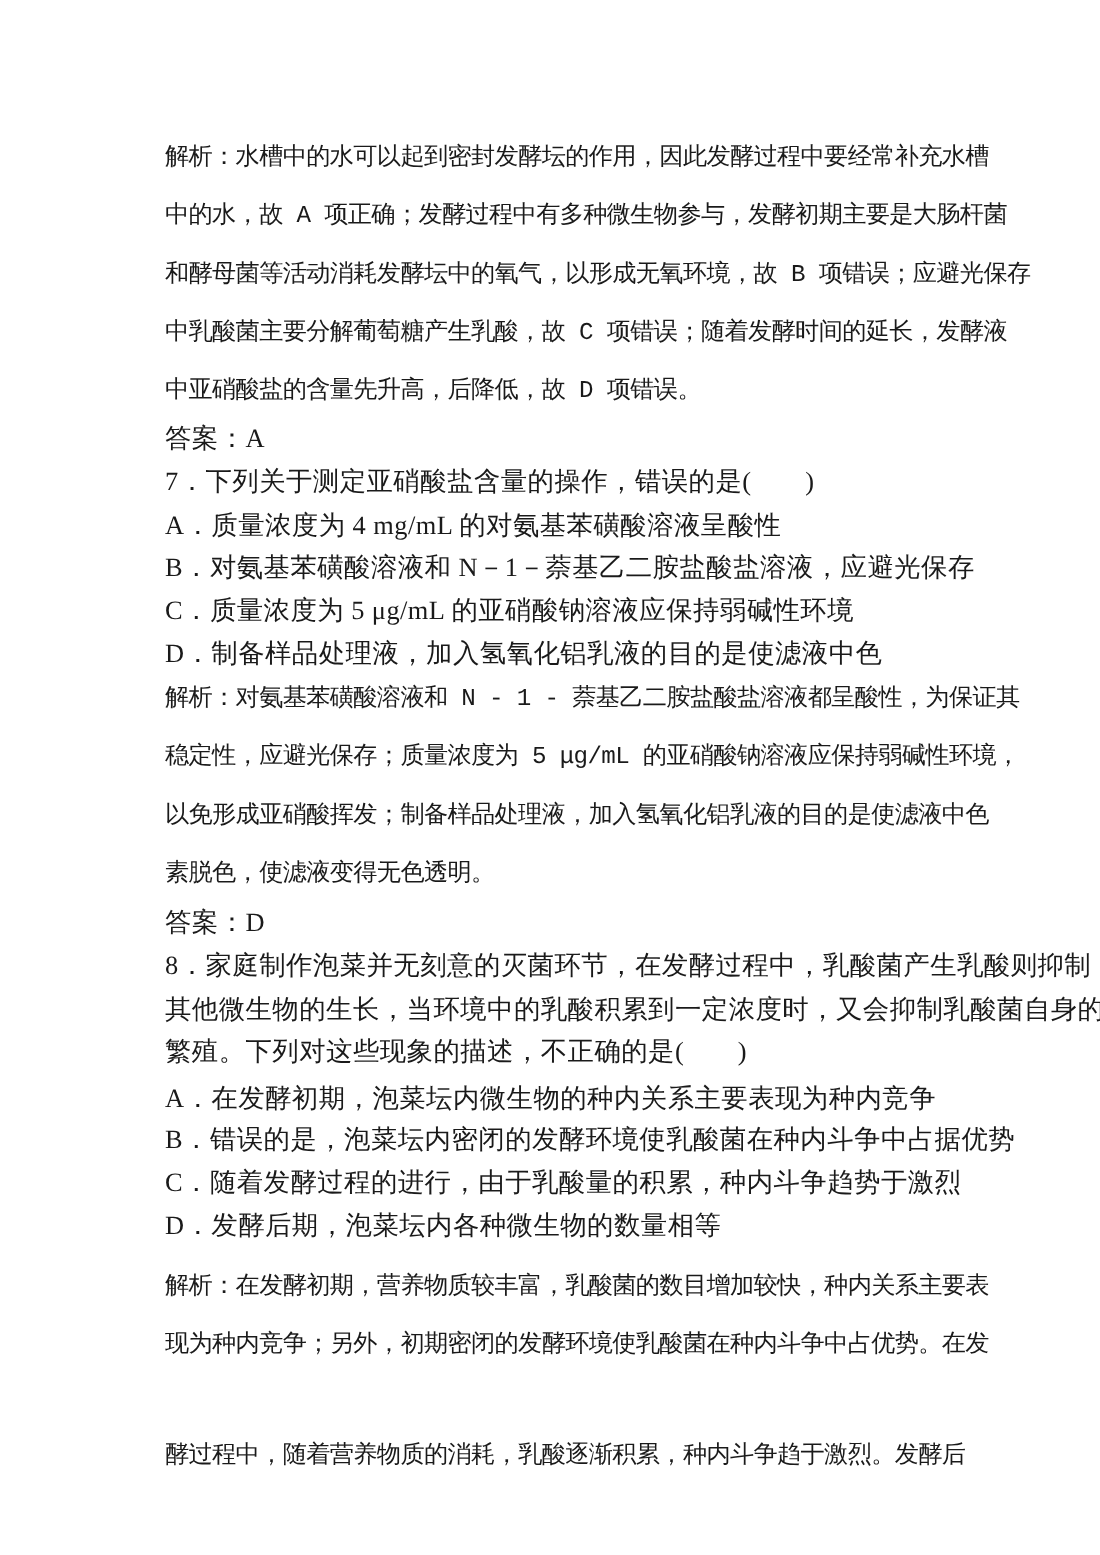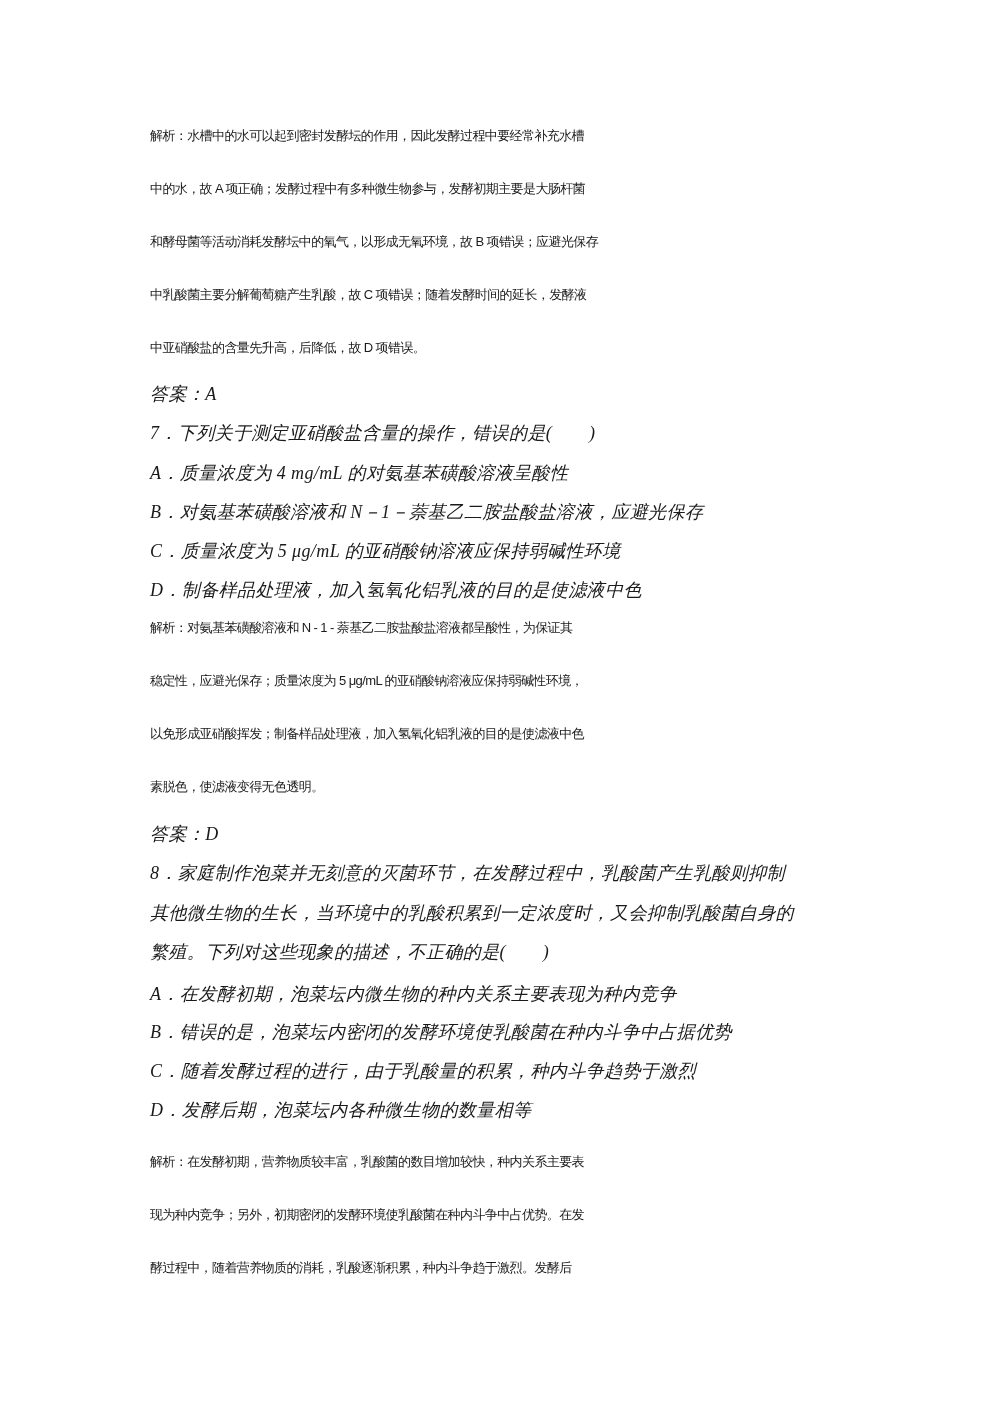--- a/index.html
+++ b/index.html
@@ -1,19 +1,19 @@
 <!DOCTYPE html>
 <html><head>
 <meta charset="utf-8">
 <style>
   html, body { margin: 0; padding: 0; background: #ffffff; }
   body { width: 1000px; height: 1414px; position: relative; overflow: hidden; color: #1a1a1a; }
   .line { position: absolute; left: 150px; white-space: nowrap; }
-  .sans { font-family: Liberation Sans, sans-serif; font-size: 13px; letter-spacing: -0.6px; }
-  .serif { font-family: "Liberation Serif", "DejaVu Serif", serif; font-size: 18px; letter-spacing: 0.4px; font-style: italic; }
+  .sans { font-family: Liberation Mono, monospace; font-size: 22px; letter-spacing: -0.6px; }
+  .serif { font-family: "Liberation Serif", "DejaVu Serif", serif; font-size: 24px; letter-spacing: 0.4px; }
 </style>
 </head>
 <body>
 
 <div>
   <div>
     <div class="line sans" style="top:127px">解析：水槽中的水可以起到密封发酵坛的作用，因此发酵过程中要经常补充水槽</div>
     <div class="line sans" style="top:180px">中的水，故 A 项正确；发酵过程中有多种微生物参与，发酵初期主要是大肠杆菌</div>
     <div class="line sans" style="top:233px">和酵母菌等活动消耗发酵坛中的氧气，以形成无氧环境，故 B 项错误；应避光保存</div>
     <div class="line sans" style="top:286px">中乳酸菌主要分解葡萄糖产生乳酸，故 C 项错误；随着发酵时间的延长，发酵液</div>
@@ -43,15 +43,15 @@
     <div class="line serif" style="top:940px">繁殖。下列对这些现象的描述，不正确的是(　　)</div>
     <div class="line serif" style="top:982px">A．在发酵初期，泡菜坛内微生物的种内关系主要表现为种内竞争</div>
     <div class="line serif" style="top:1020px">B．错误的是，泡菜坛内密闭的发酵环境使乳酸菌在种内斗争中占据优势</div>
     <div class="line serif" style="top:1059px">C．随着发酵过程的进行，由于乳酸量的积累，种内斗争趋势于激烈</div>
     <div class="line serif" style="top:1098px">D．发酵后期，泡菜坛内各种微生物的数量相等</div>
   </div>
 
   <div>
     <div class="line sans" style="top:1153px">解析：在发酵初期，营养物质较丰富，乳酸菌的数目增加较快，种内关系主要表</div>
     <div class="line sans" style="top:1206px">现为种内竞争；另外，初期密闭的发酵环境使乳酸菌在种内斗争中占优势。在发</div>
-    <div class="line sans" style="top:1259px">酵过程中，随着营养物质的消耗，乳酸逐渐积累，种内斗争趋于激烈。发酵后</div>
+    <div class="line sans" style="top:1307px">酵过程中，随着营养物质的消耗，乳酸逐渐积累，种内斗争趋于激烈。发酵后</div>
   </div>
 </div>
 
 </body></html>

